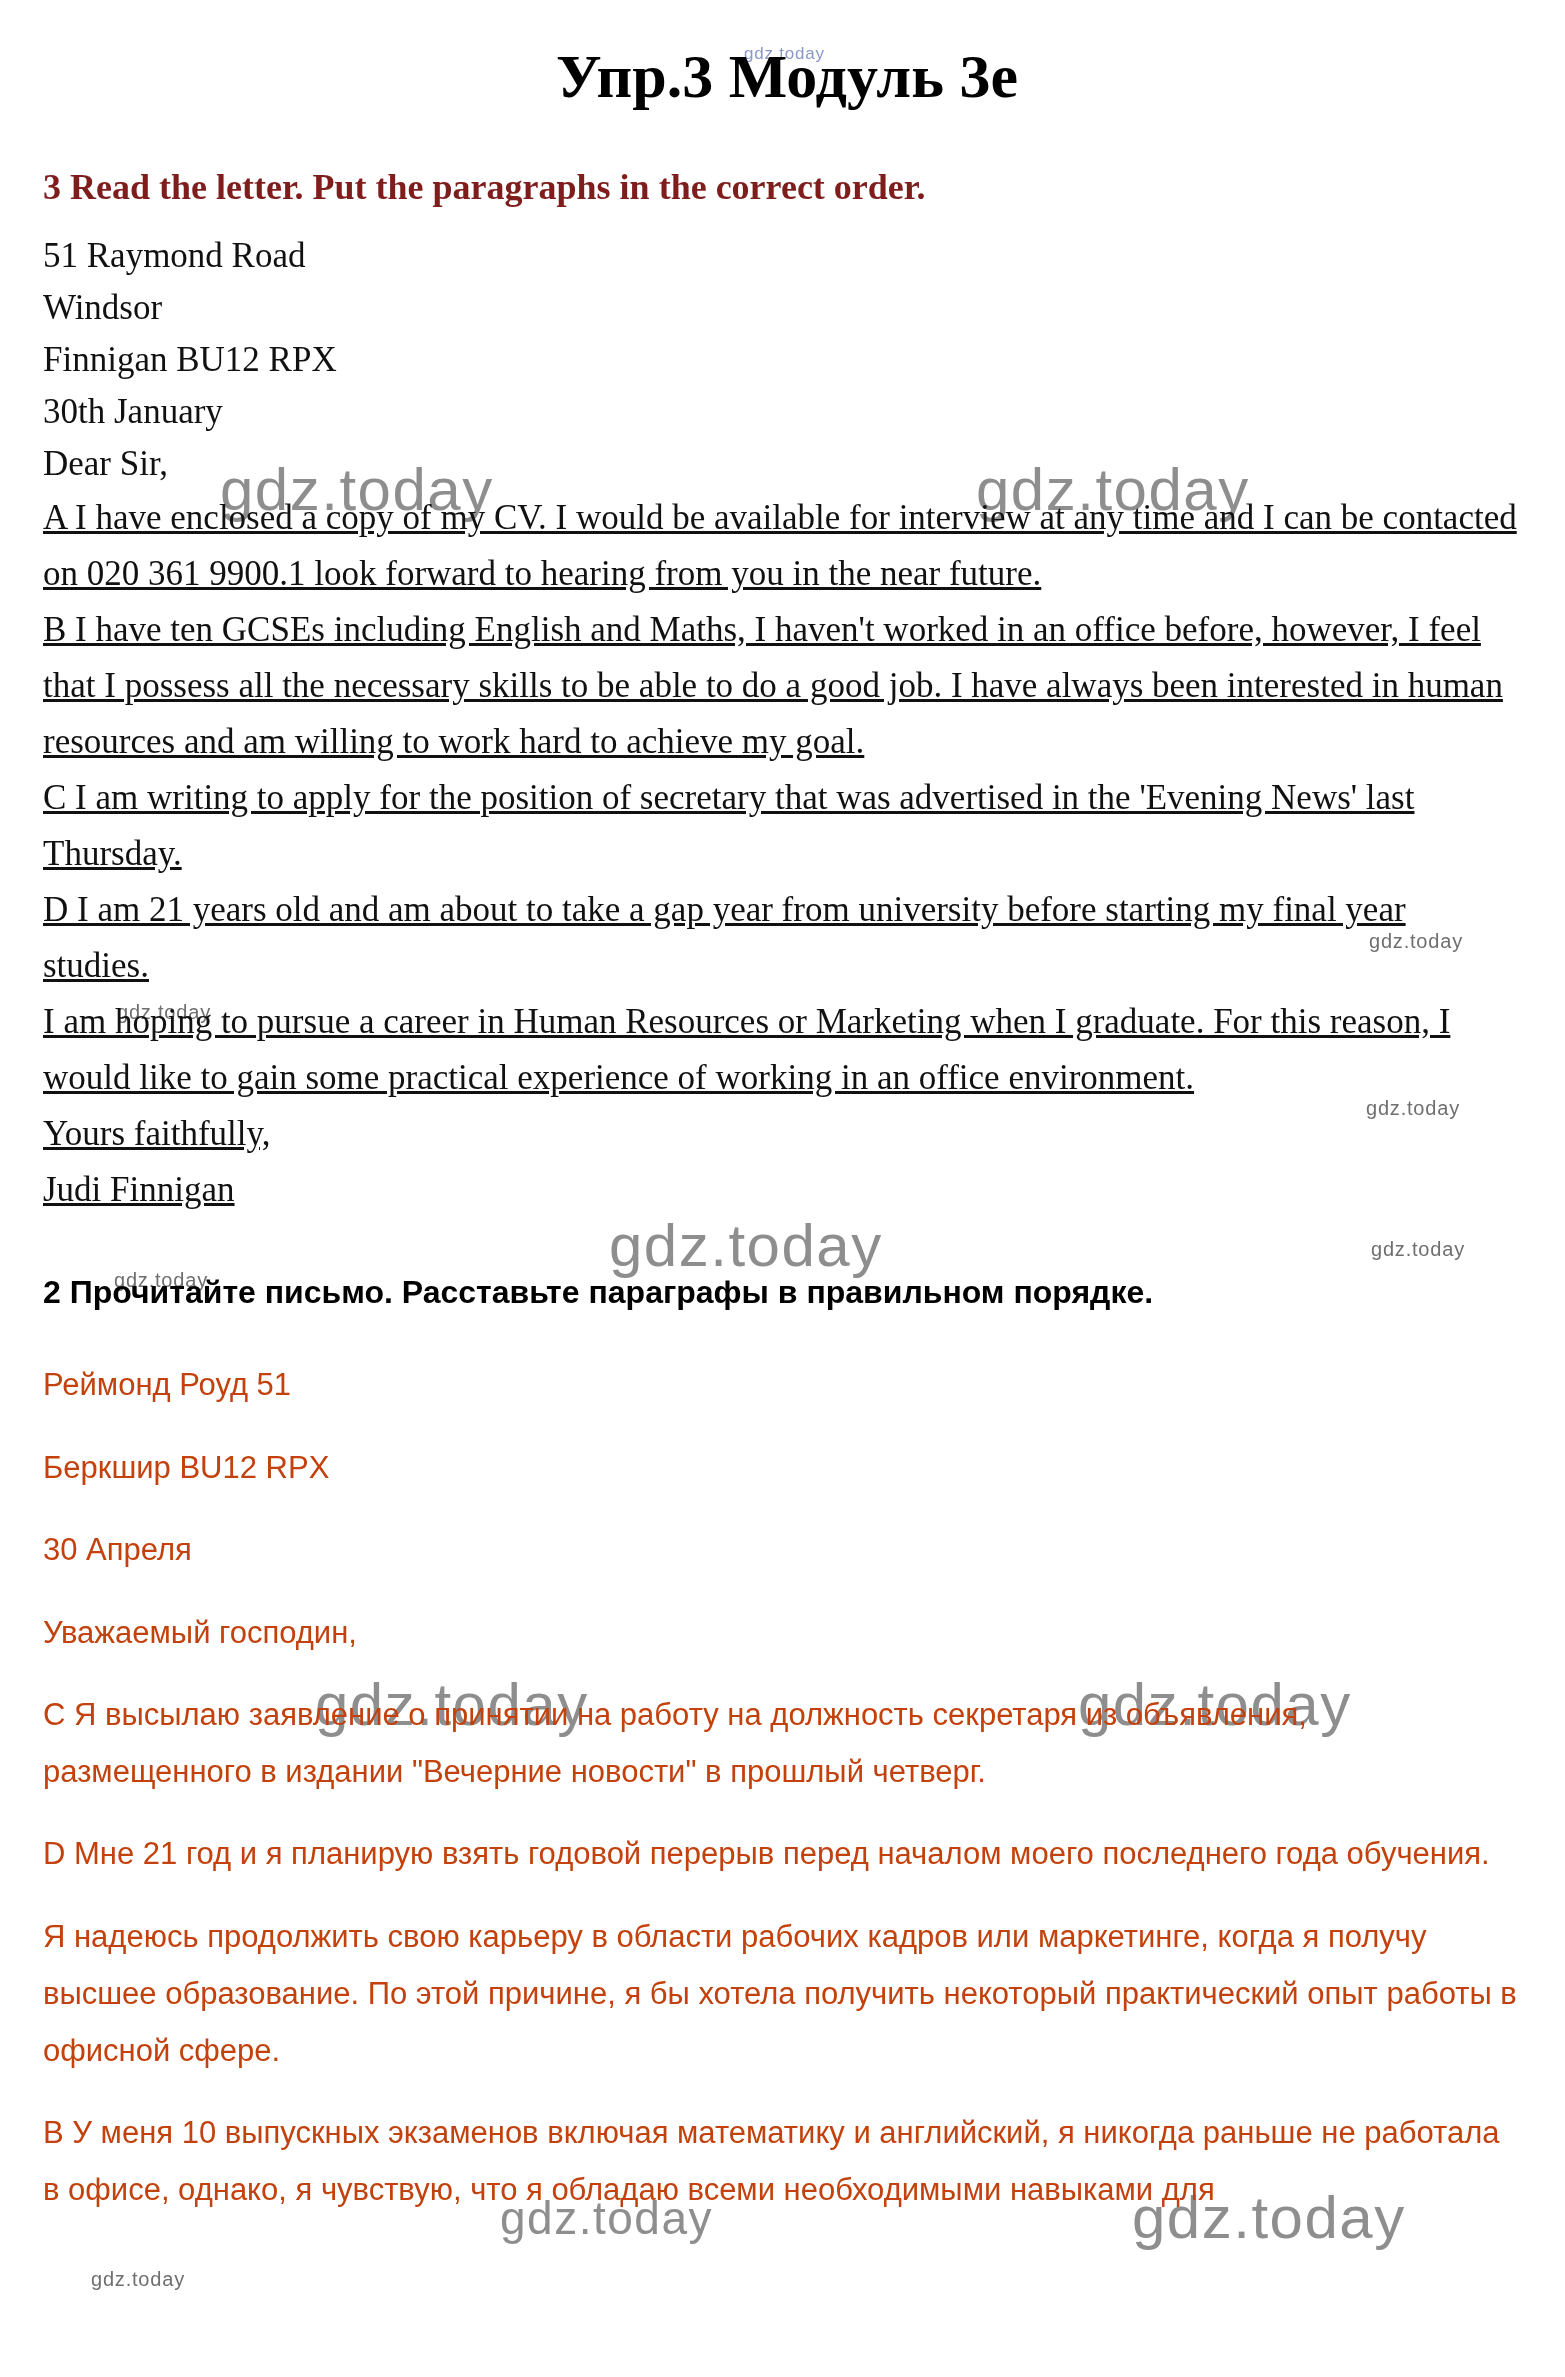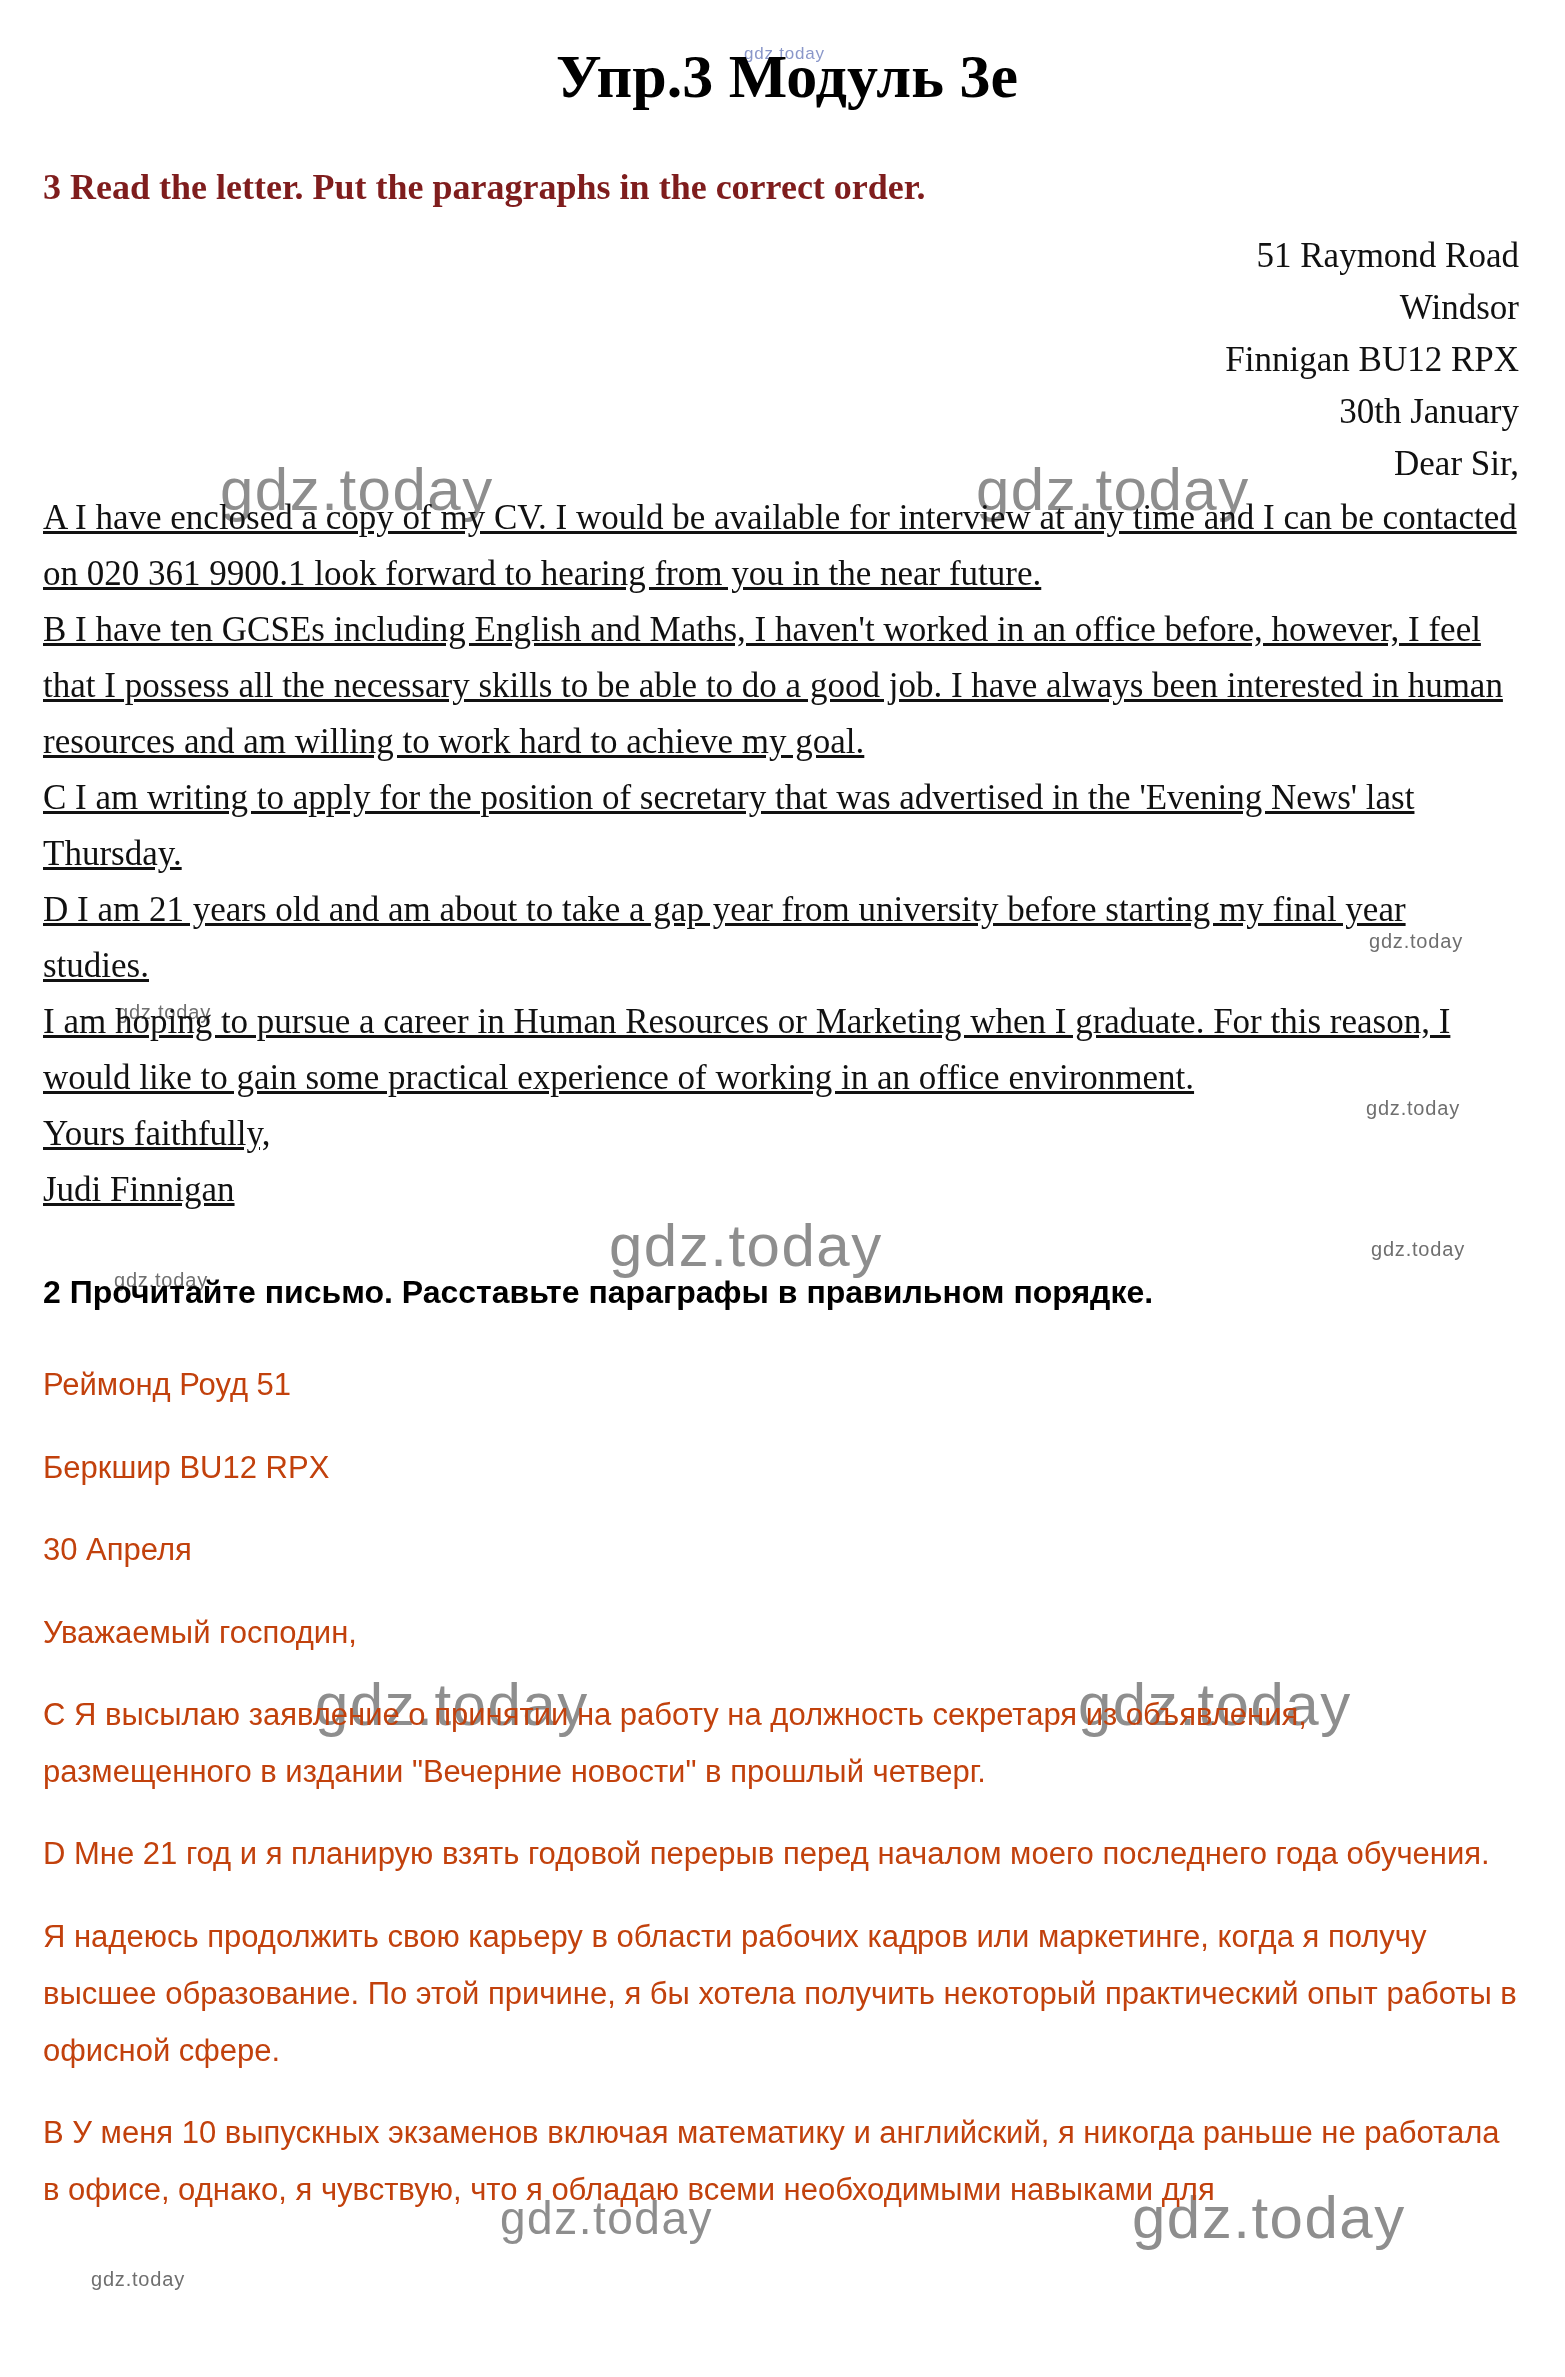--- a/index.html
+++ b/index.html
@@ -43,21 +43,20 @@
     font-weight: bold;
     font-size: 36px;
     line-height: 56px;
     color: #7f1d1d;
   }
   .en-address p {
     margin: 0 46px 0 43px;
     font-size: 35px;
     line-height: 52px;
     font-family: "Liberation Serif", serif;
-    text-align: right;
   }
   .en-address { margin-top: 15.4px; }
   .en-body p {
     margin: 0 45px 0 43px;
     font-size: 35px;
     line-height: 56px;
     font-family: "Liberation Serif", serif;
     text-decoration: underline;
   }
   

